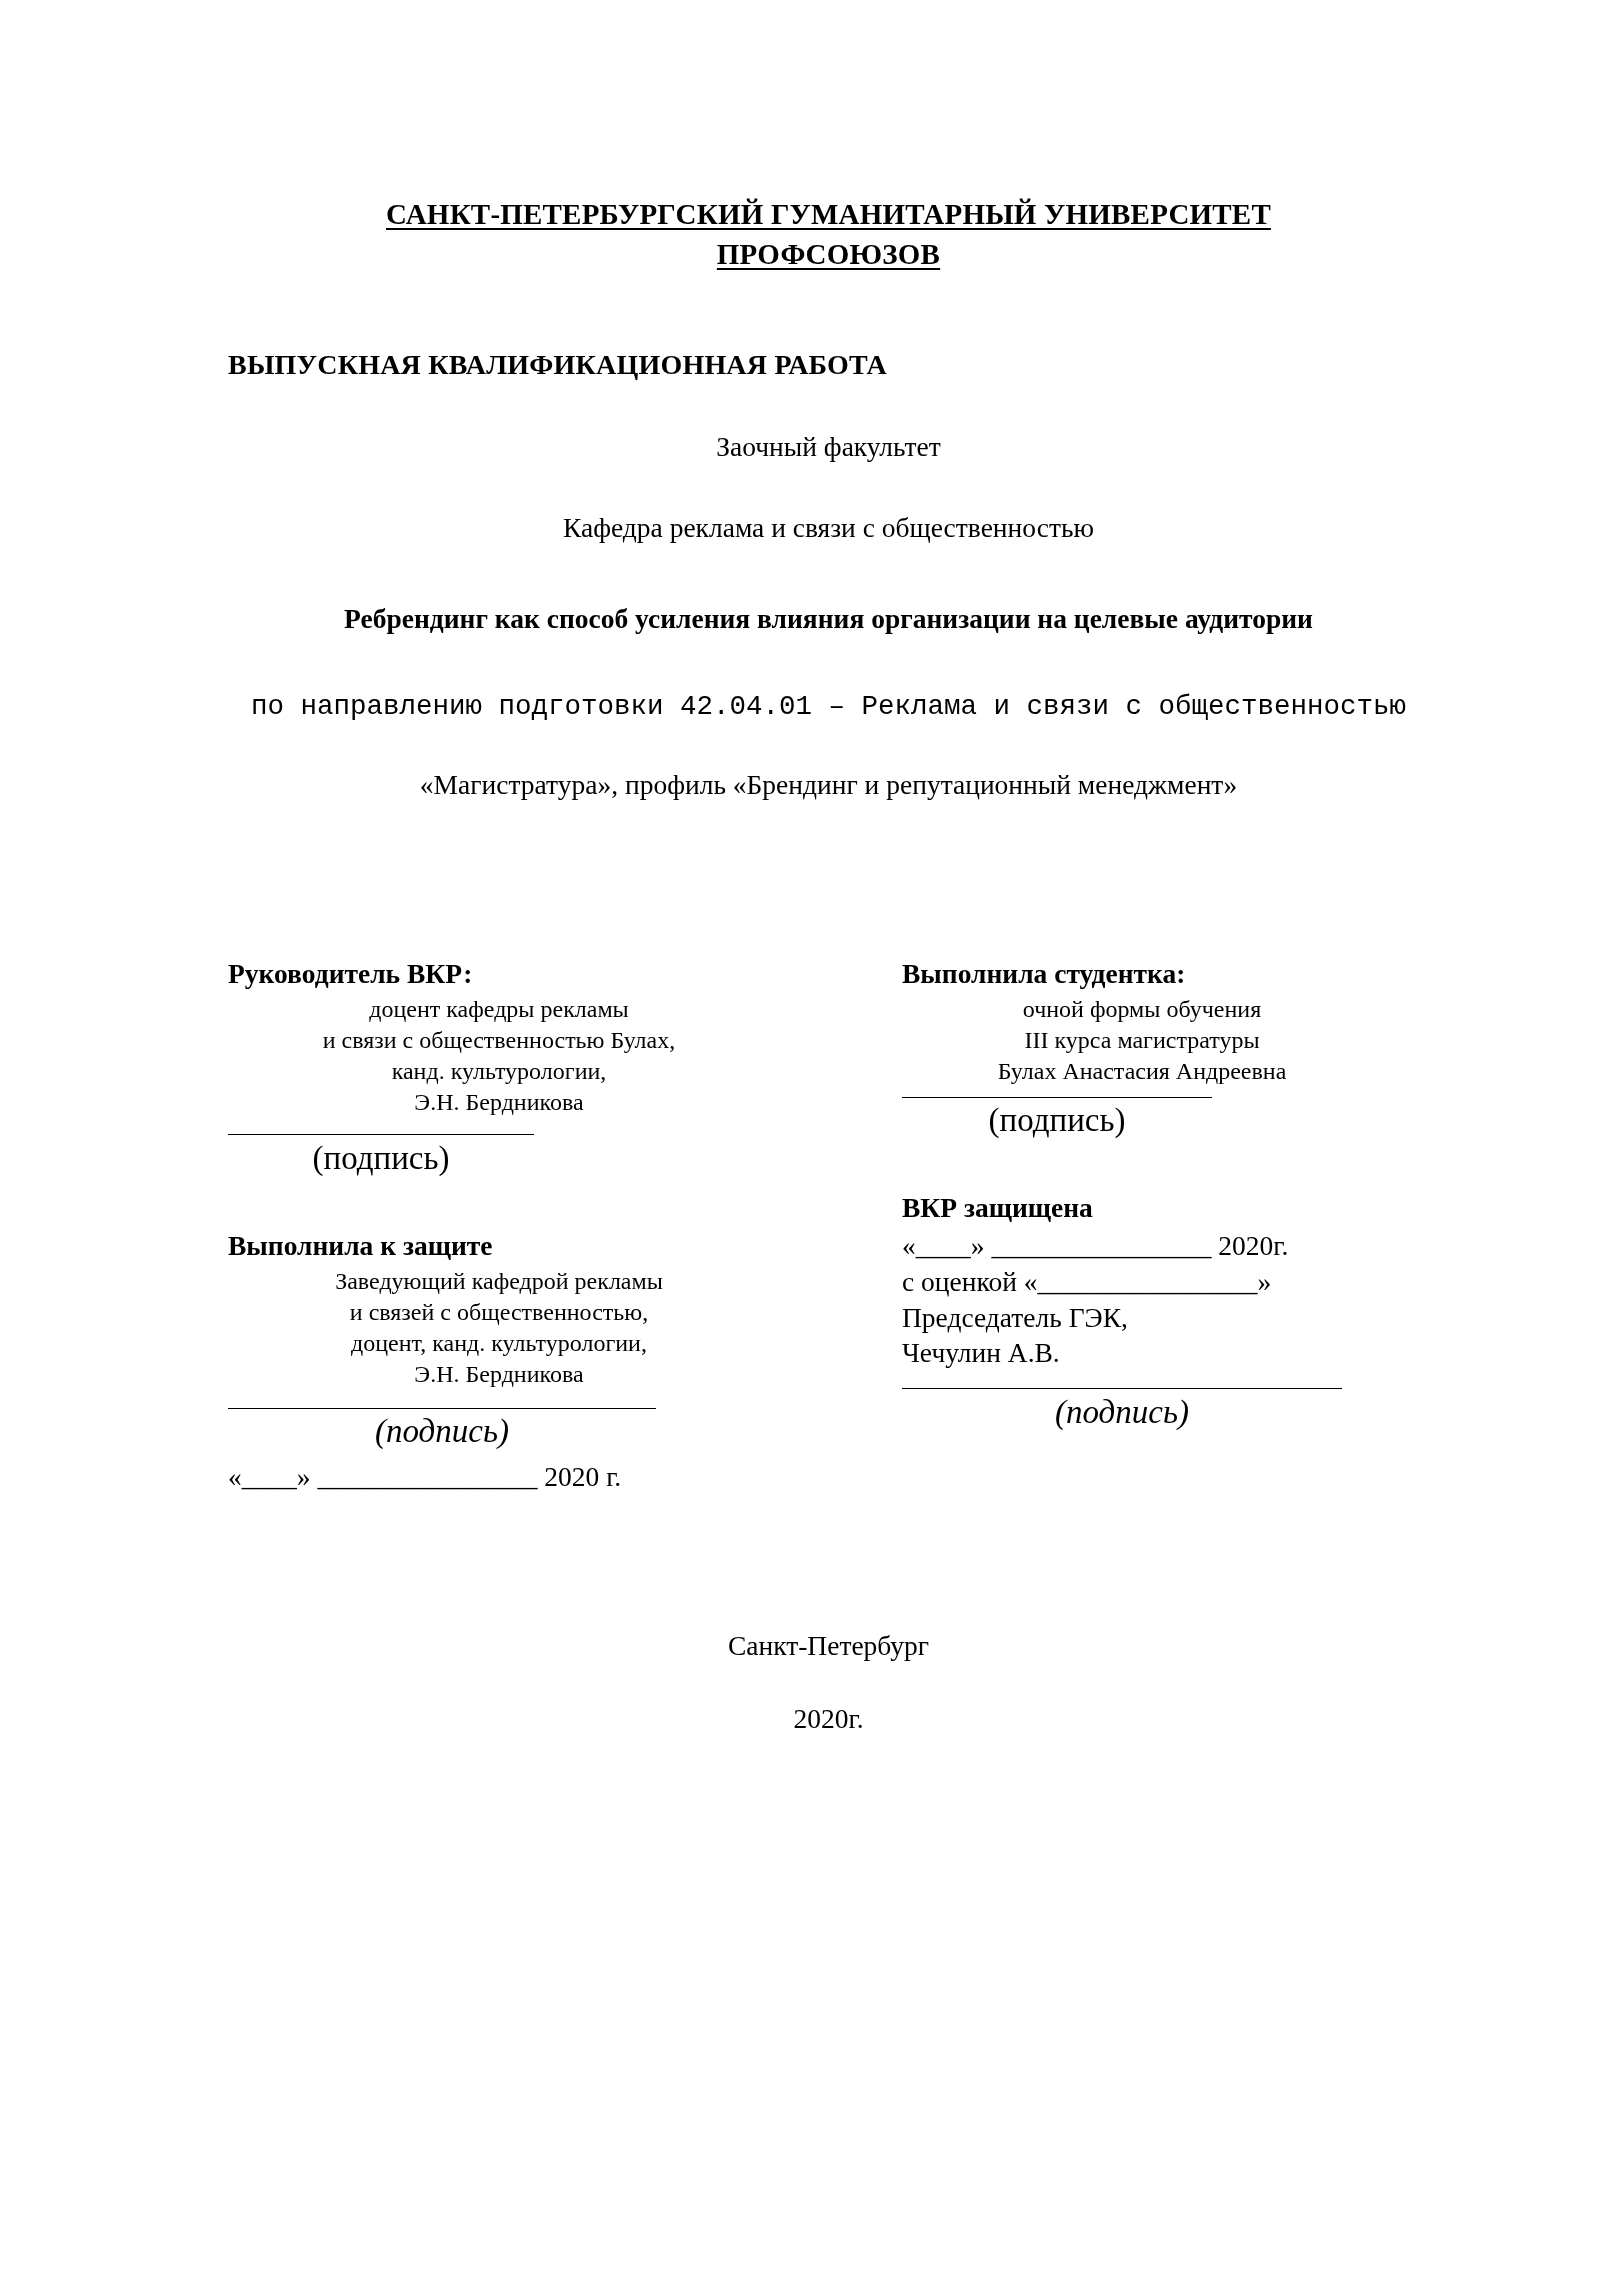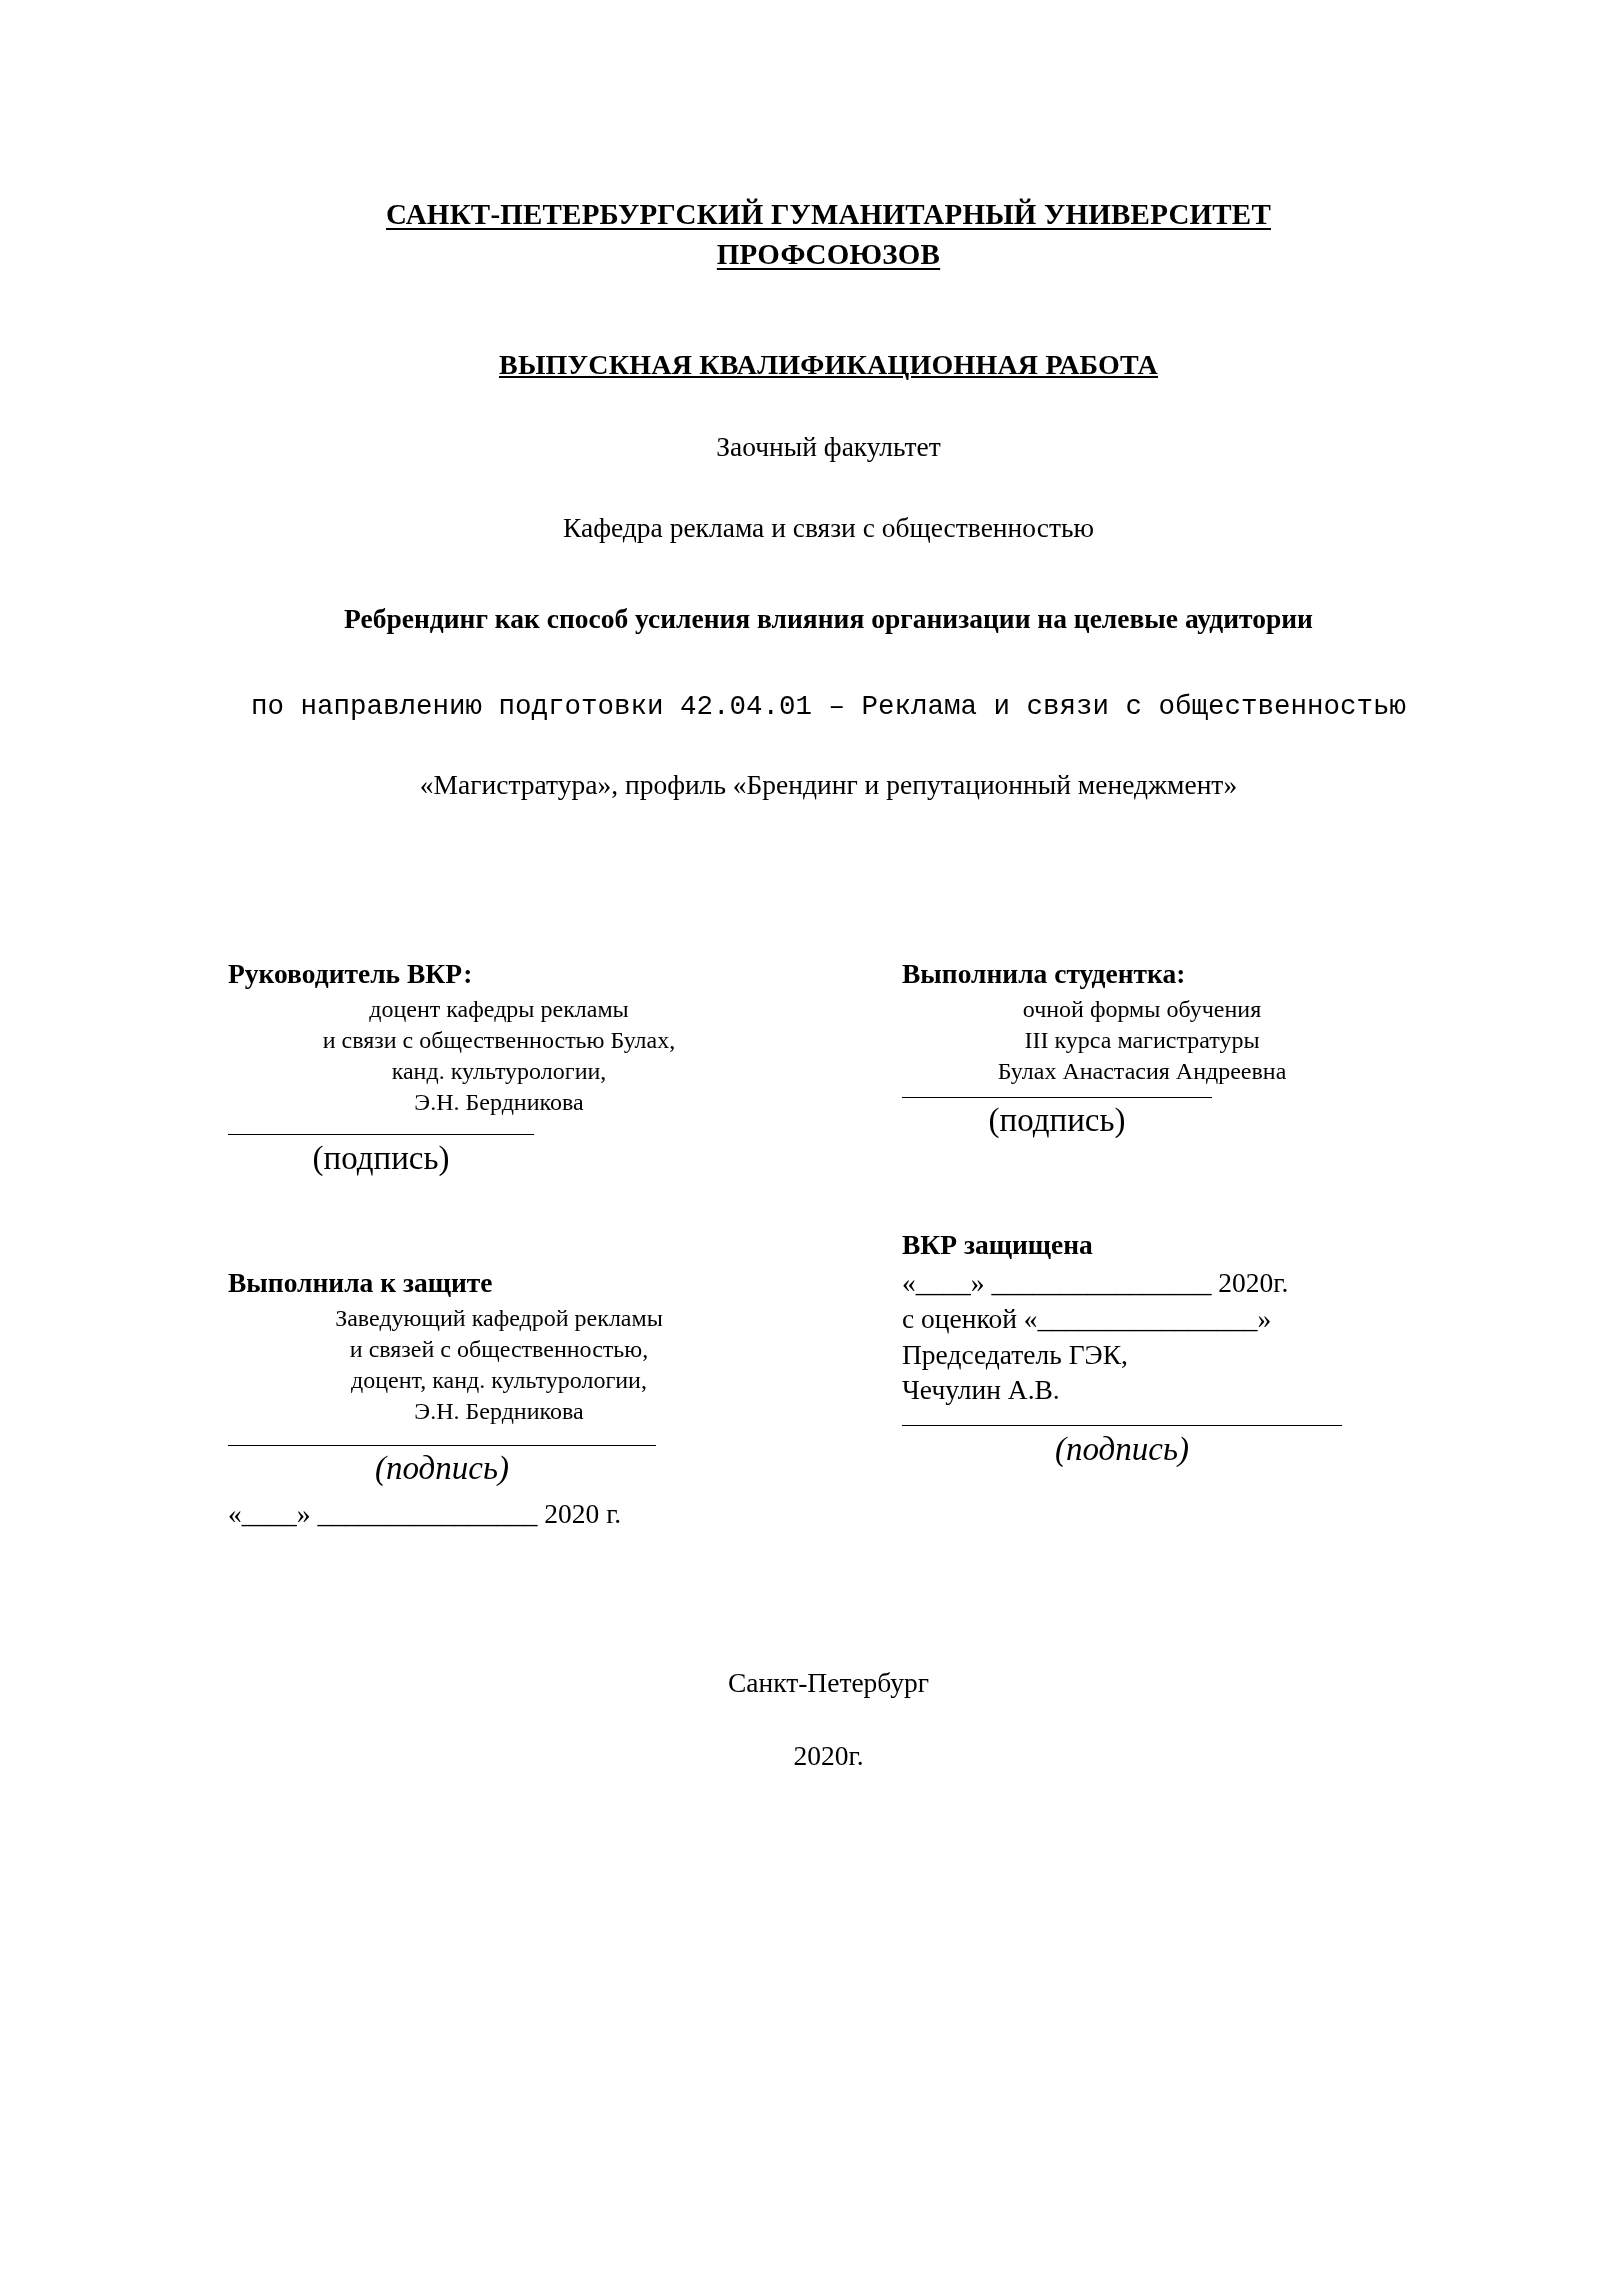--- a/index.html
+++ b/index.html
@@ -46,26 +46,24 @@
   }
   .univ-title .line.l1 {
     padding: 0 11.8px;
   }
   .univ-title .line.l2 {
     display: inline-block;
     margin-top: 1.6px;
   }
 
   .doc-type {
-    text-align: center;
     font-weight: bold;
     font-size: 28px;
     margin-top: 76px;
     letter-spacing: 0.2px;
-    text-decoration: underline;
   }
 
   .faculty {
     text-align: center;
     font-size: 27.5px;
     margin-top: 50px;
   }
   .department {
     text-align: center;
     font-size: 27.5px;
@@ -154,21 +152,21 @@
   .sig-caption.right-pad {
     width: 310px;
   }
   .sig-caption.wide-pad {
     width: 428px;
   }
   .sig-caption.wide-pad-r {
     width: 440px;
   }
   .second-block {
-    margin-top: 90px;
+    margin-top: 53px;
   }
   .date-line {
     font-size: 27.5px;
     margin-top: 11px;
   }
   .defended-line {
     font-size: 27.5px;
     line-height: 1.30;
   }
 

